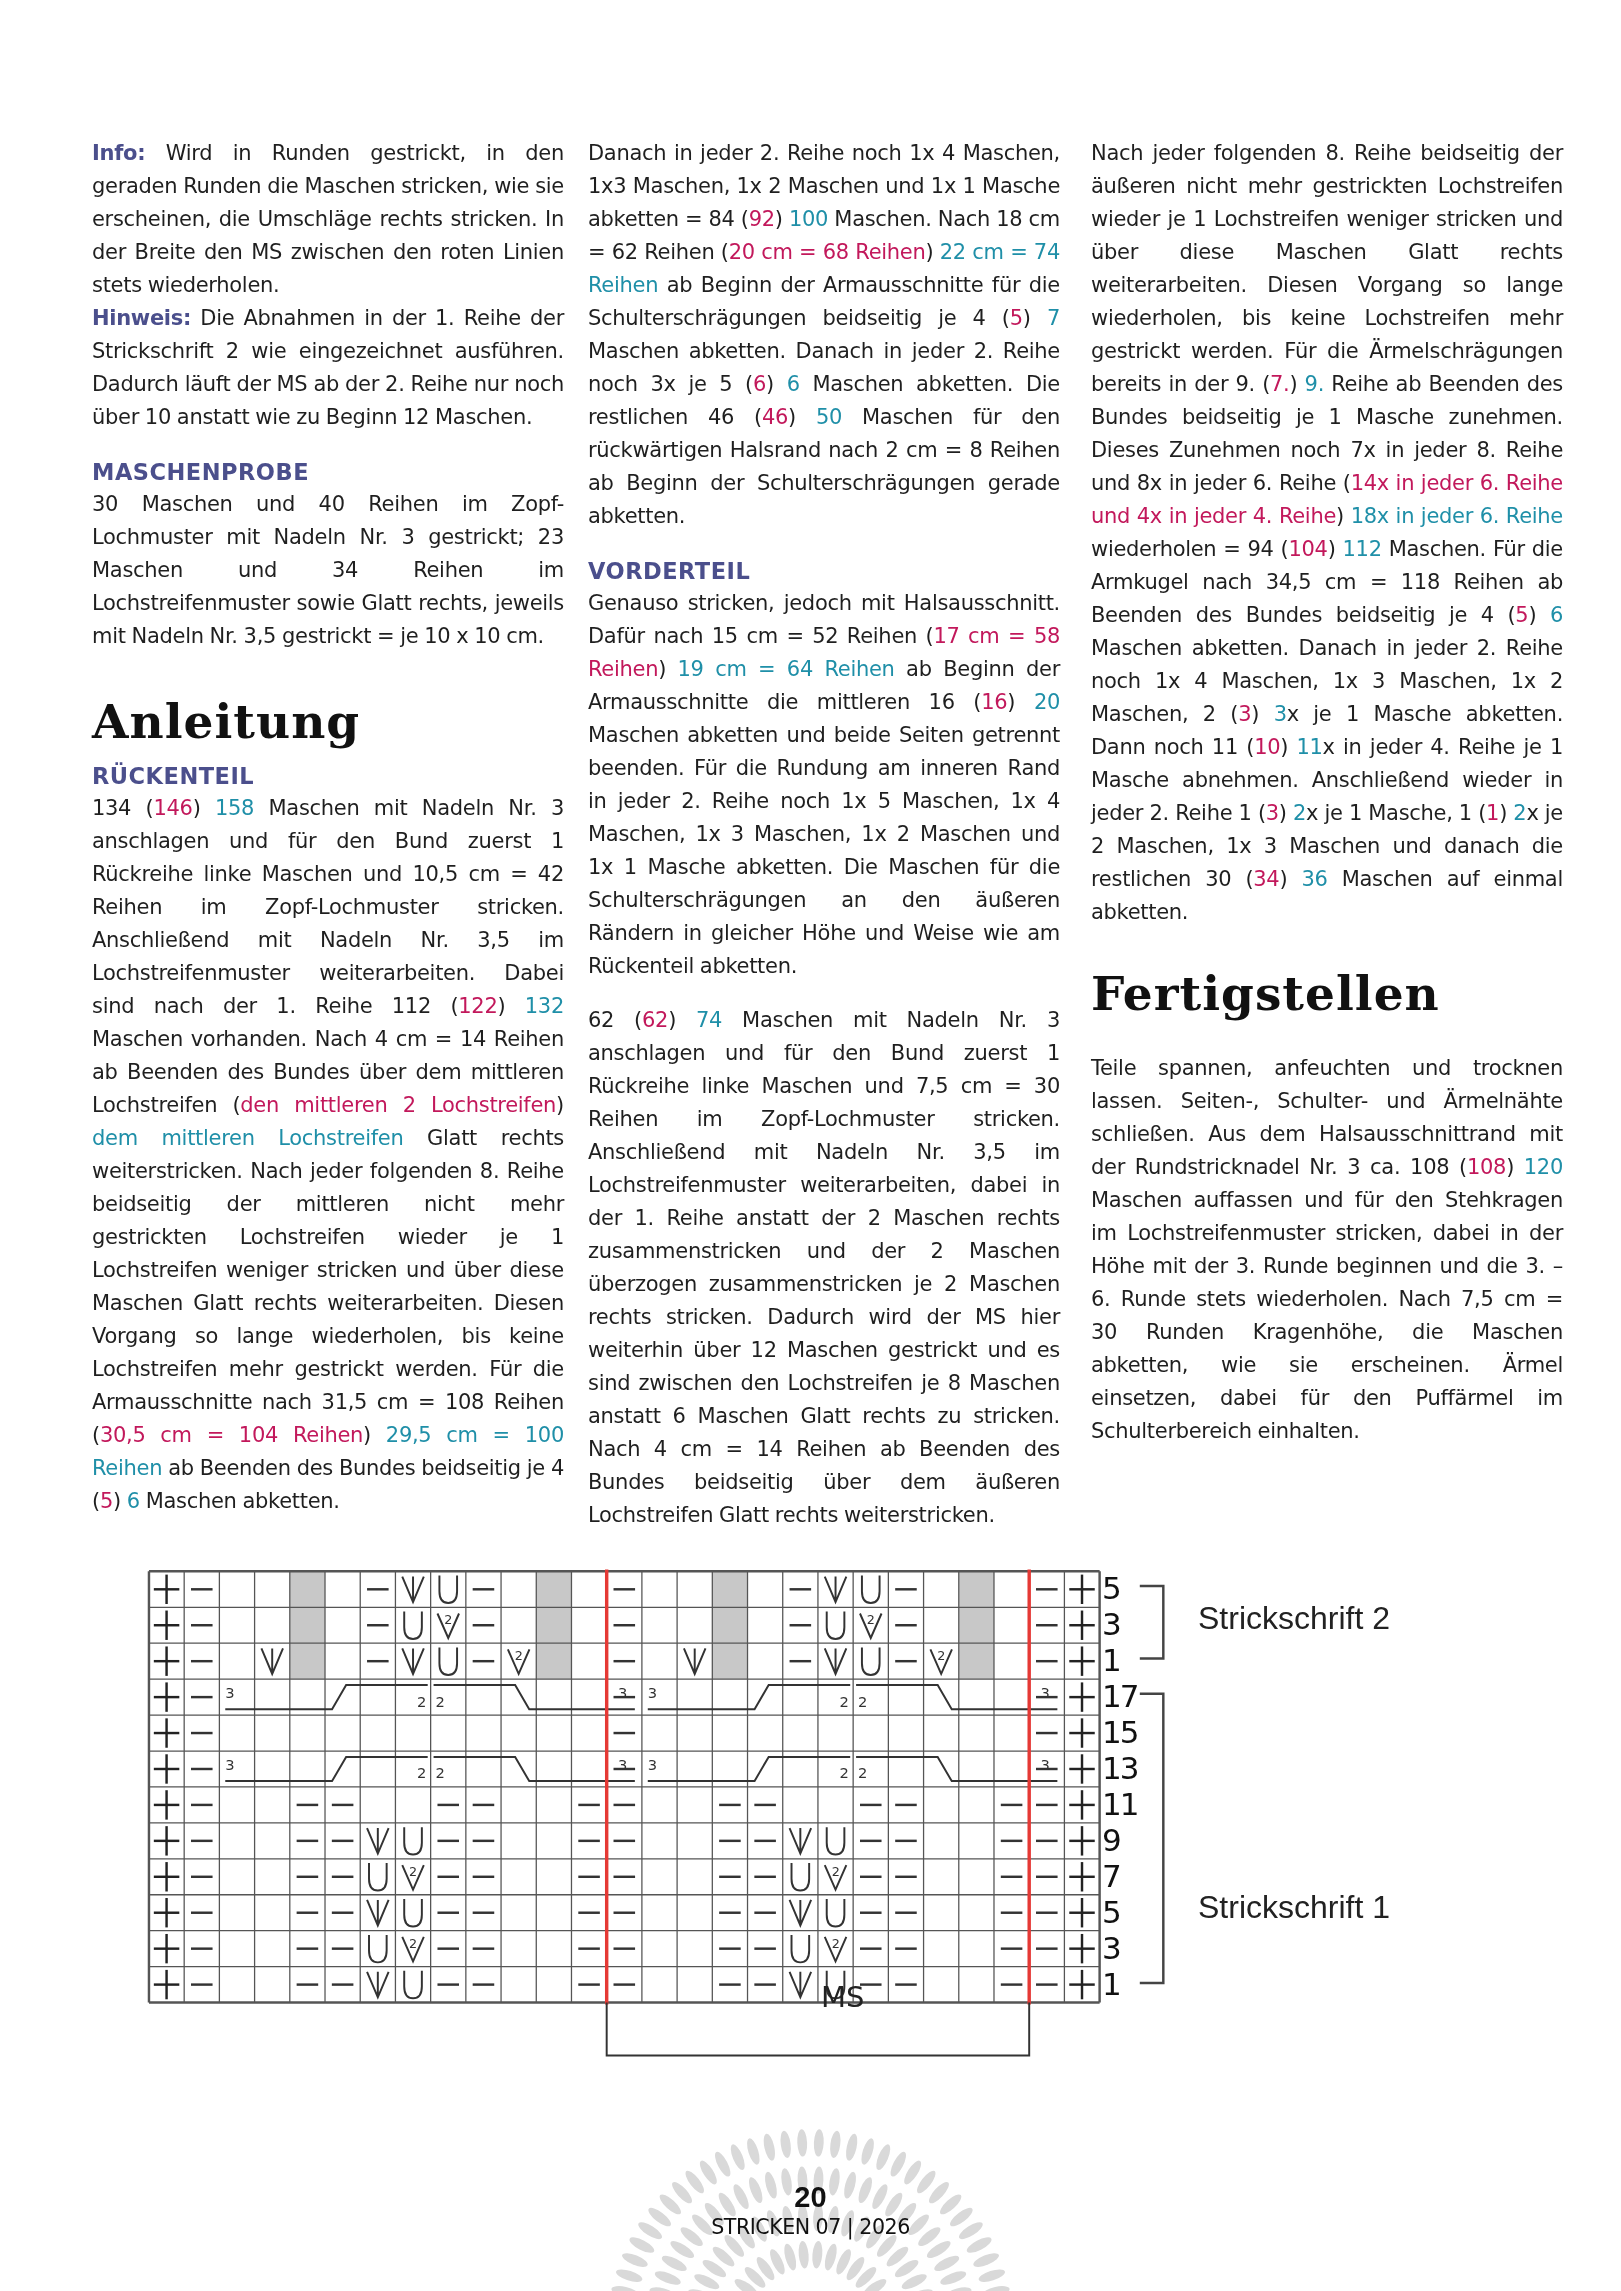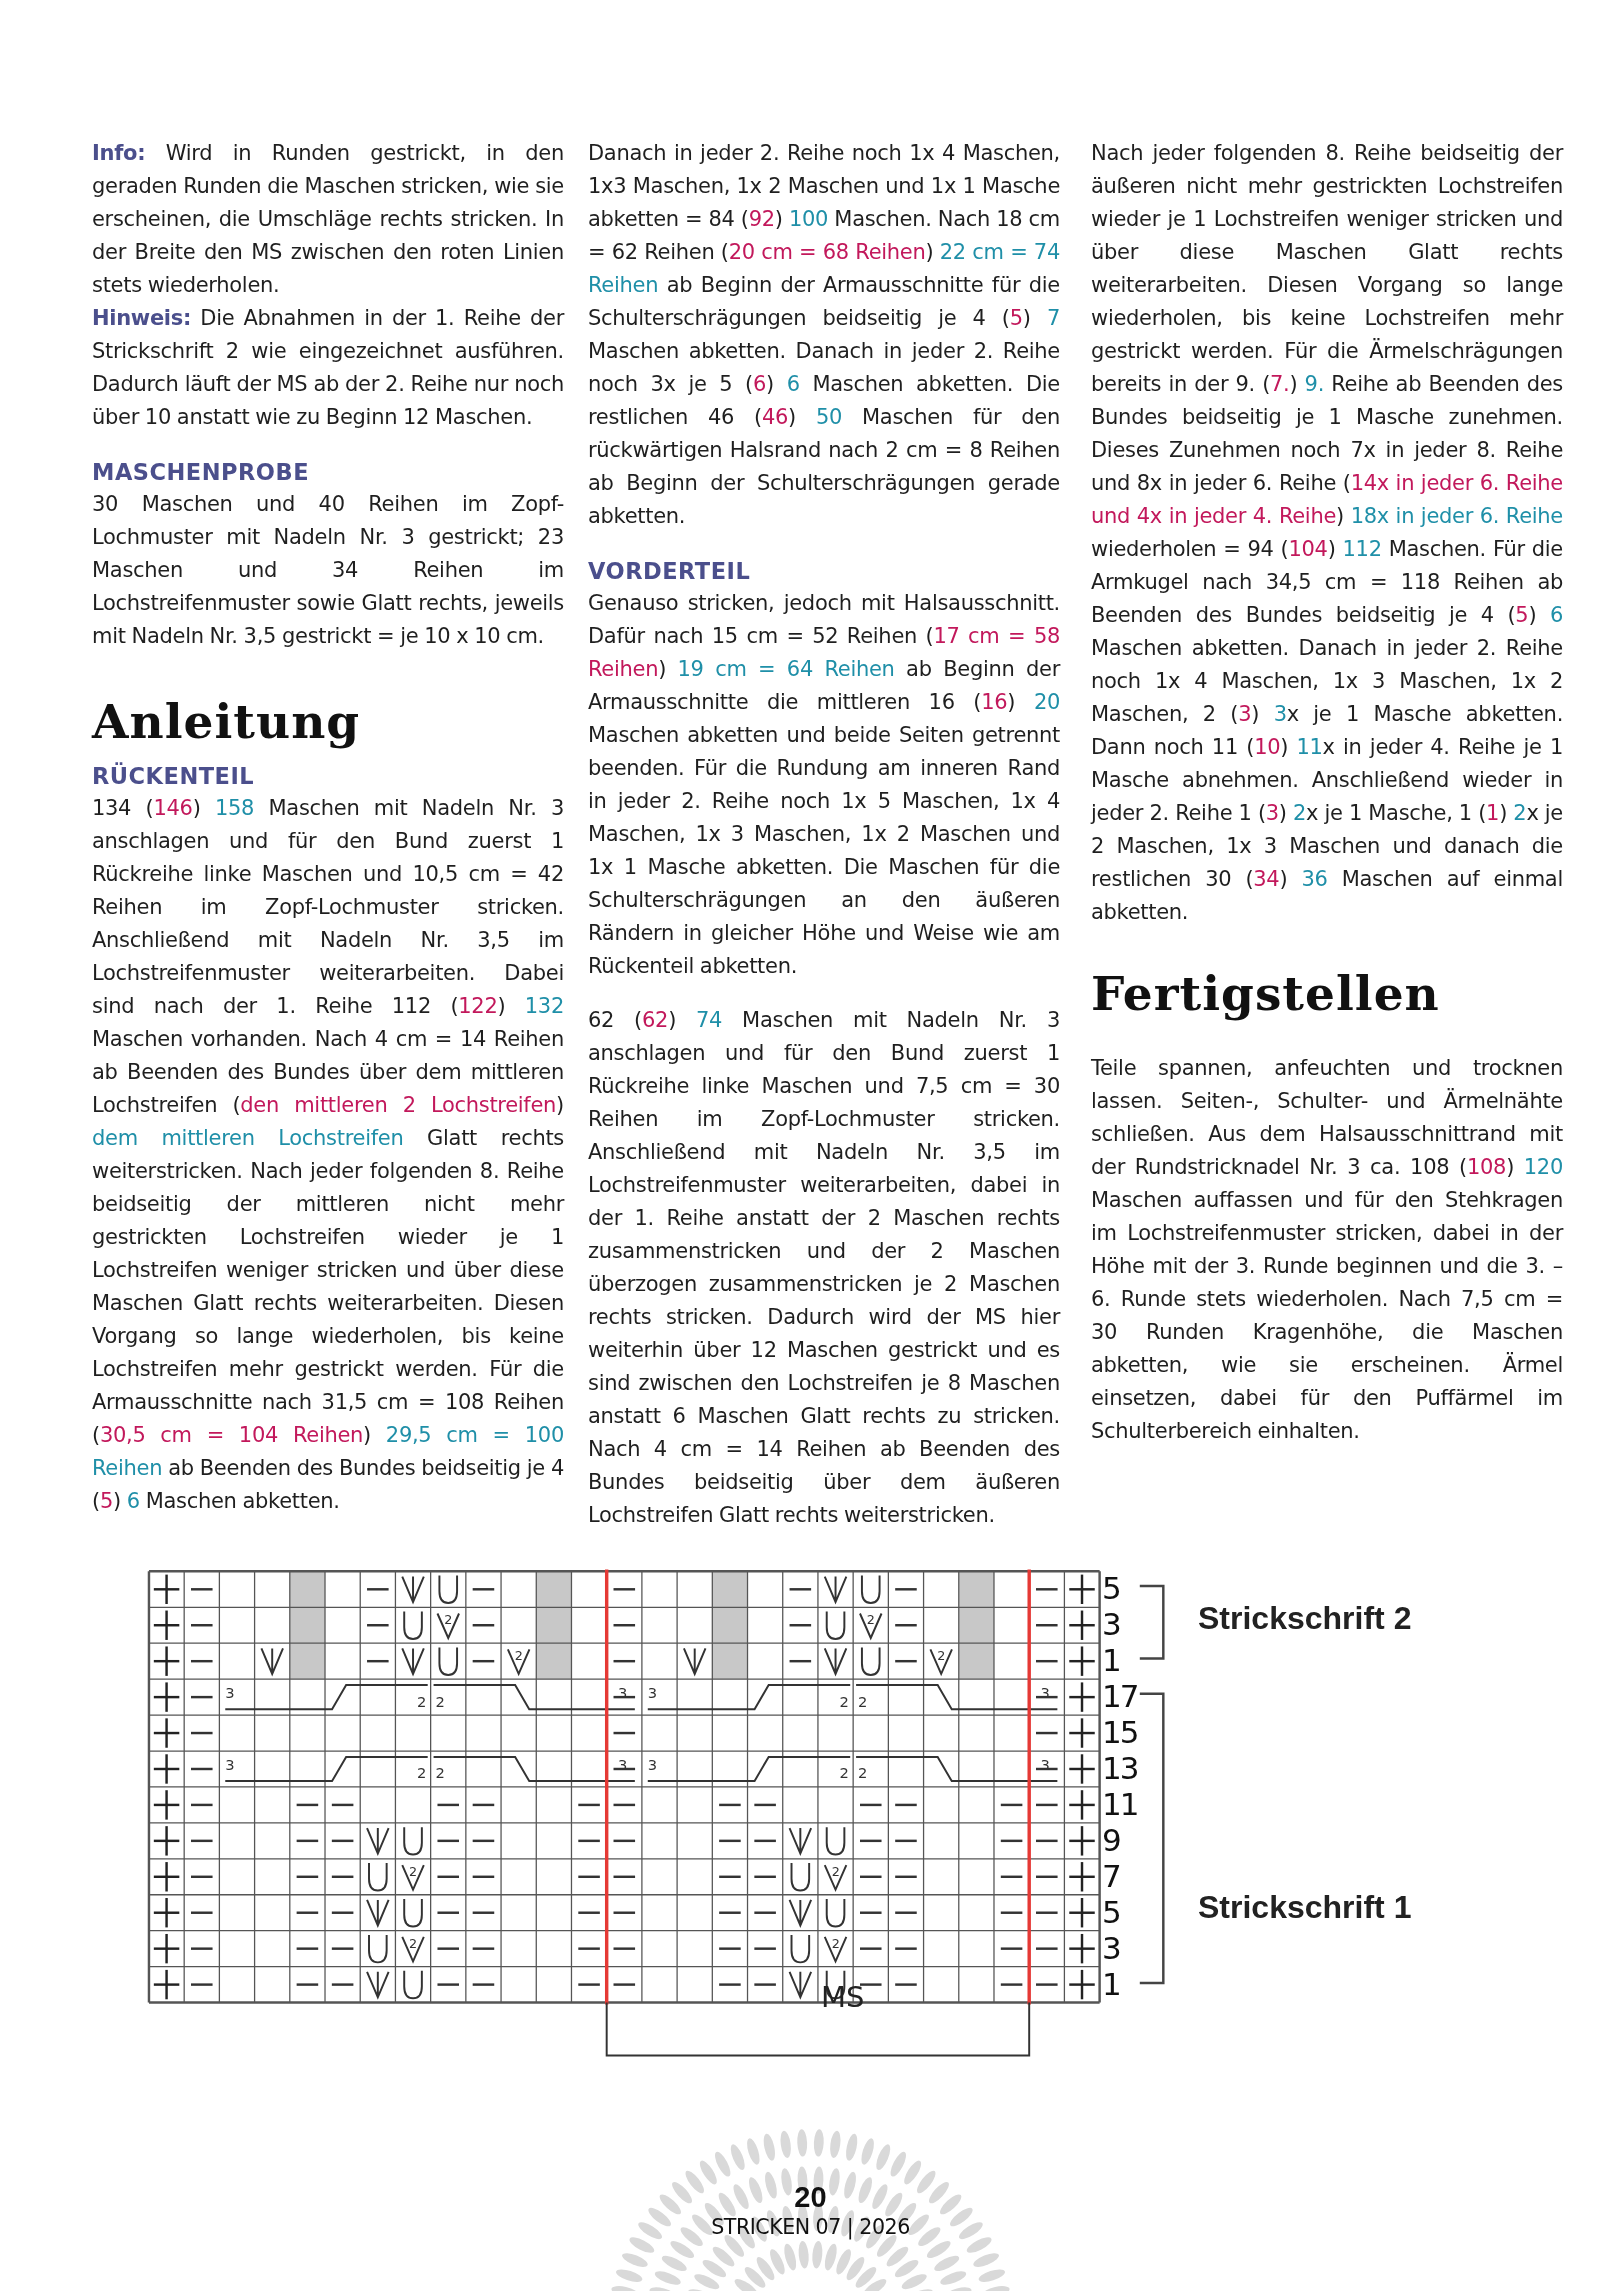--- a/index.html
+++ b/index.html
@@ -25,21 +25,21 @@
   .c { color: #1f8fa8; }
   .script {
     font-family: "DejaVu Serif", serif; font-size: 47px;
     line-height: 59px; color: #111; margin: 0; letter-spacing: 1px;
   }
   .credit { font-weight: bold; }
   
   #chart { position: absolute; left: 0; top: 0; width: 1621px; height: 2292px; pointer-events: none; }
   #chart svg { position: absolute; left: 0; top: 0; }
   .legend-label {
-    position: absolute; font-family: "Liberation Sans", sans-serif; font-weight: bold;
+    position: absolute; font-family: "Liberation Sans", sans-serif; font-weight: normal;
     font-size: 32px; color: #222;
   }
   .rownum {
     position: absolute; font-family: "DejaVu Sans", sans-serif; font-size: 31px; line-height: 35px;
     color: #111; left: 1102px; letter-spacing: -2px;
   }
   .ms-label { position: absolute; font-family: "DejaVu Sans", sans-serif; font-size: 29px; color: #222; }
   
   #footer { position: absolute; left: 0; width: 1621px; top: 2181px; text-align: center; }
   #page-num { font-family: "Liberation Sans", sans-serif; font-weight: bold; font-size: 29px; line-height: 33px; color: #111; }

